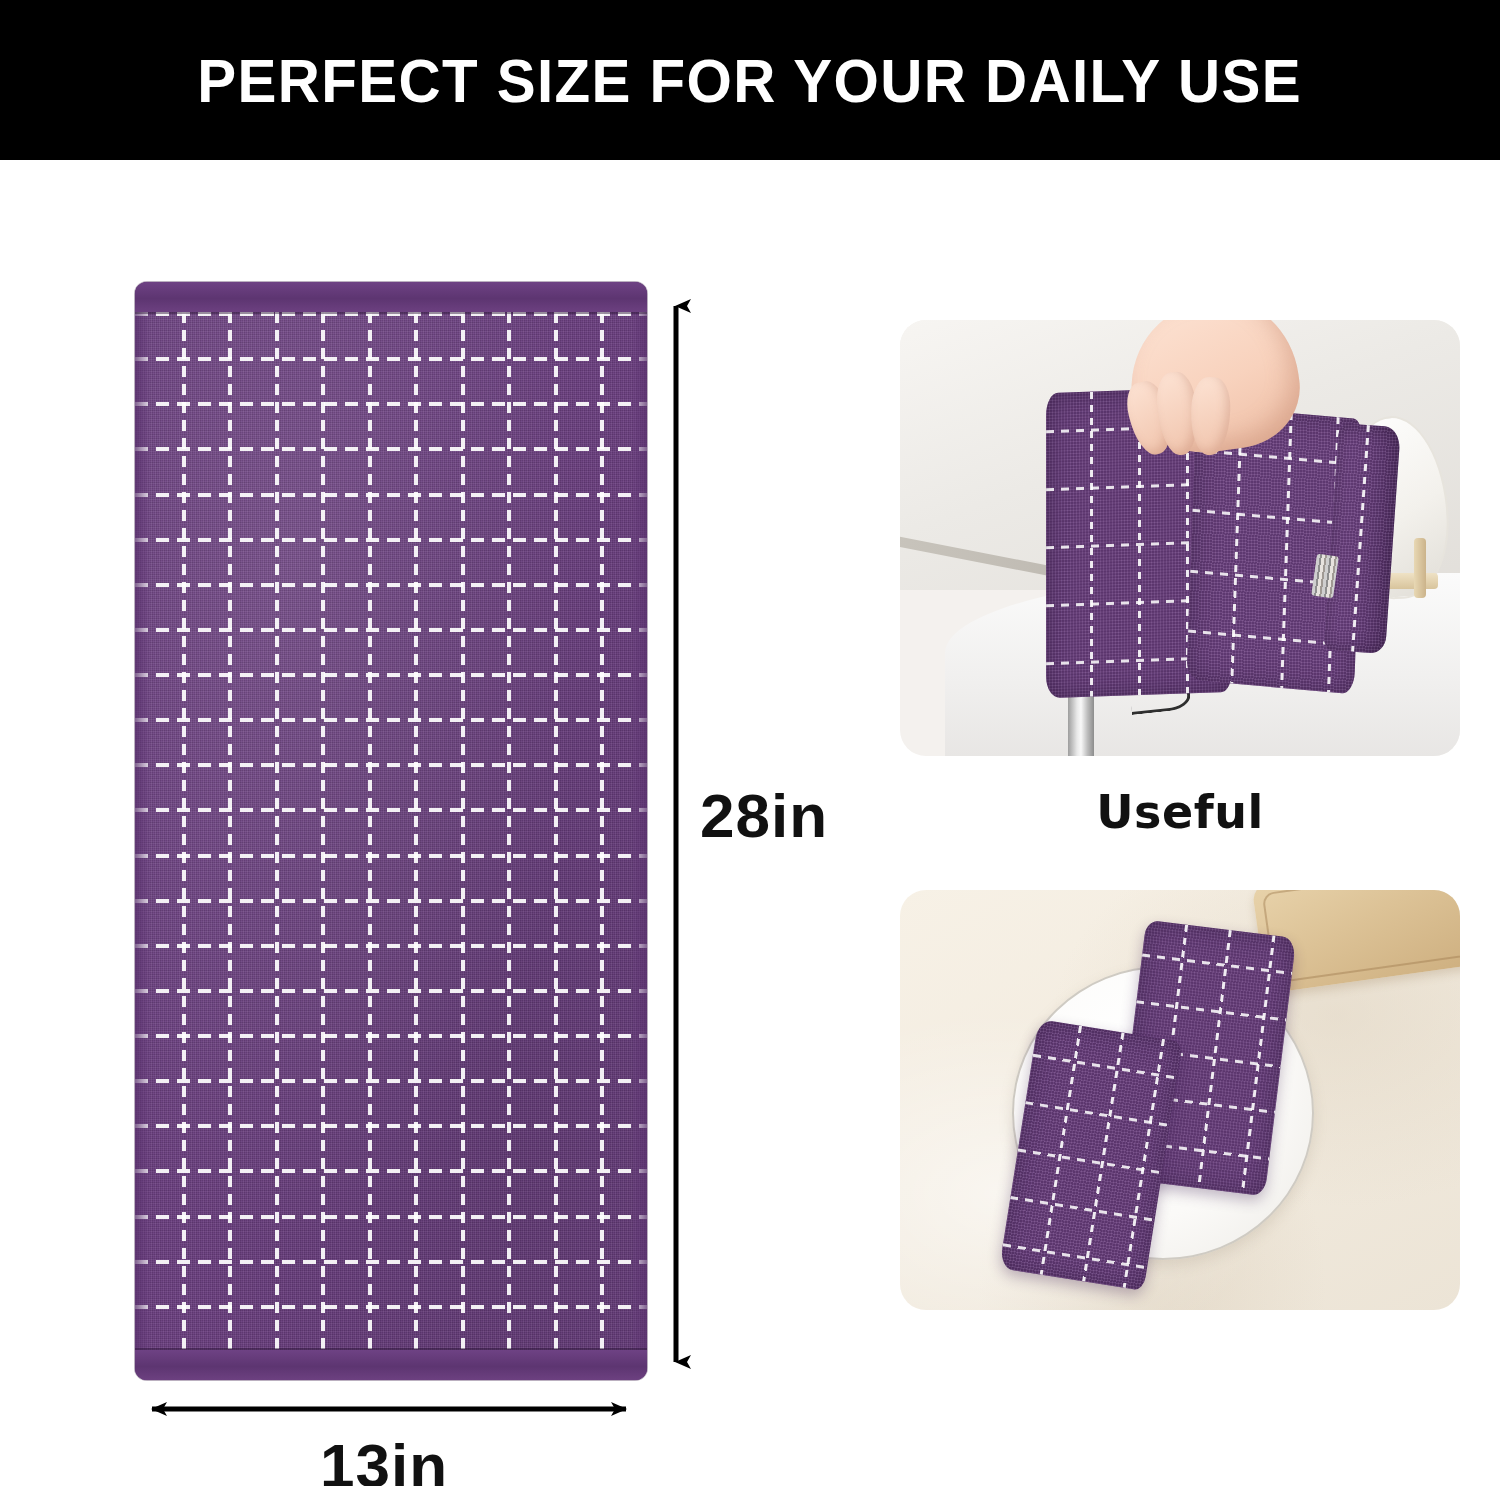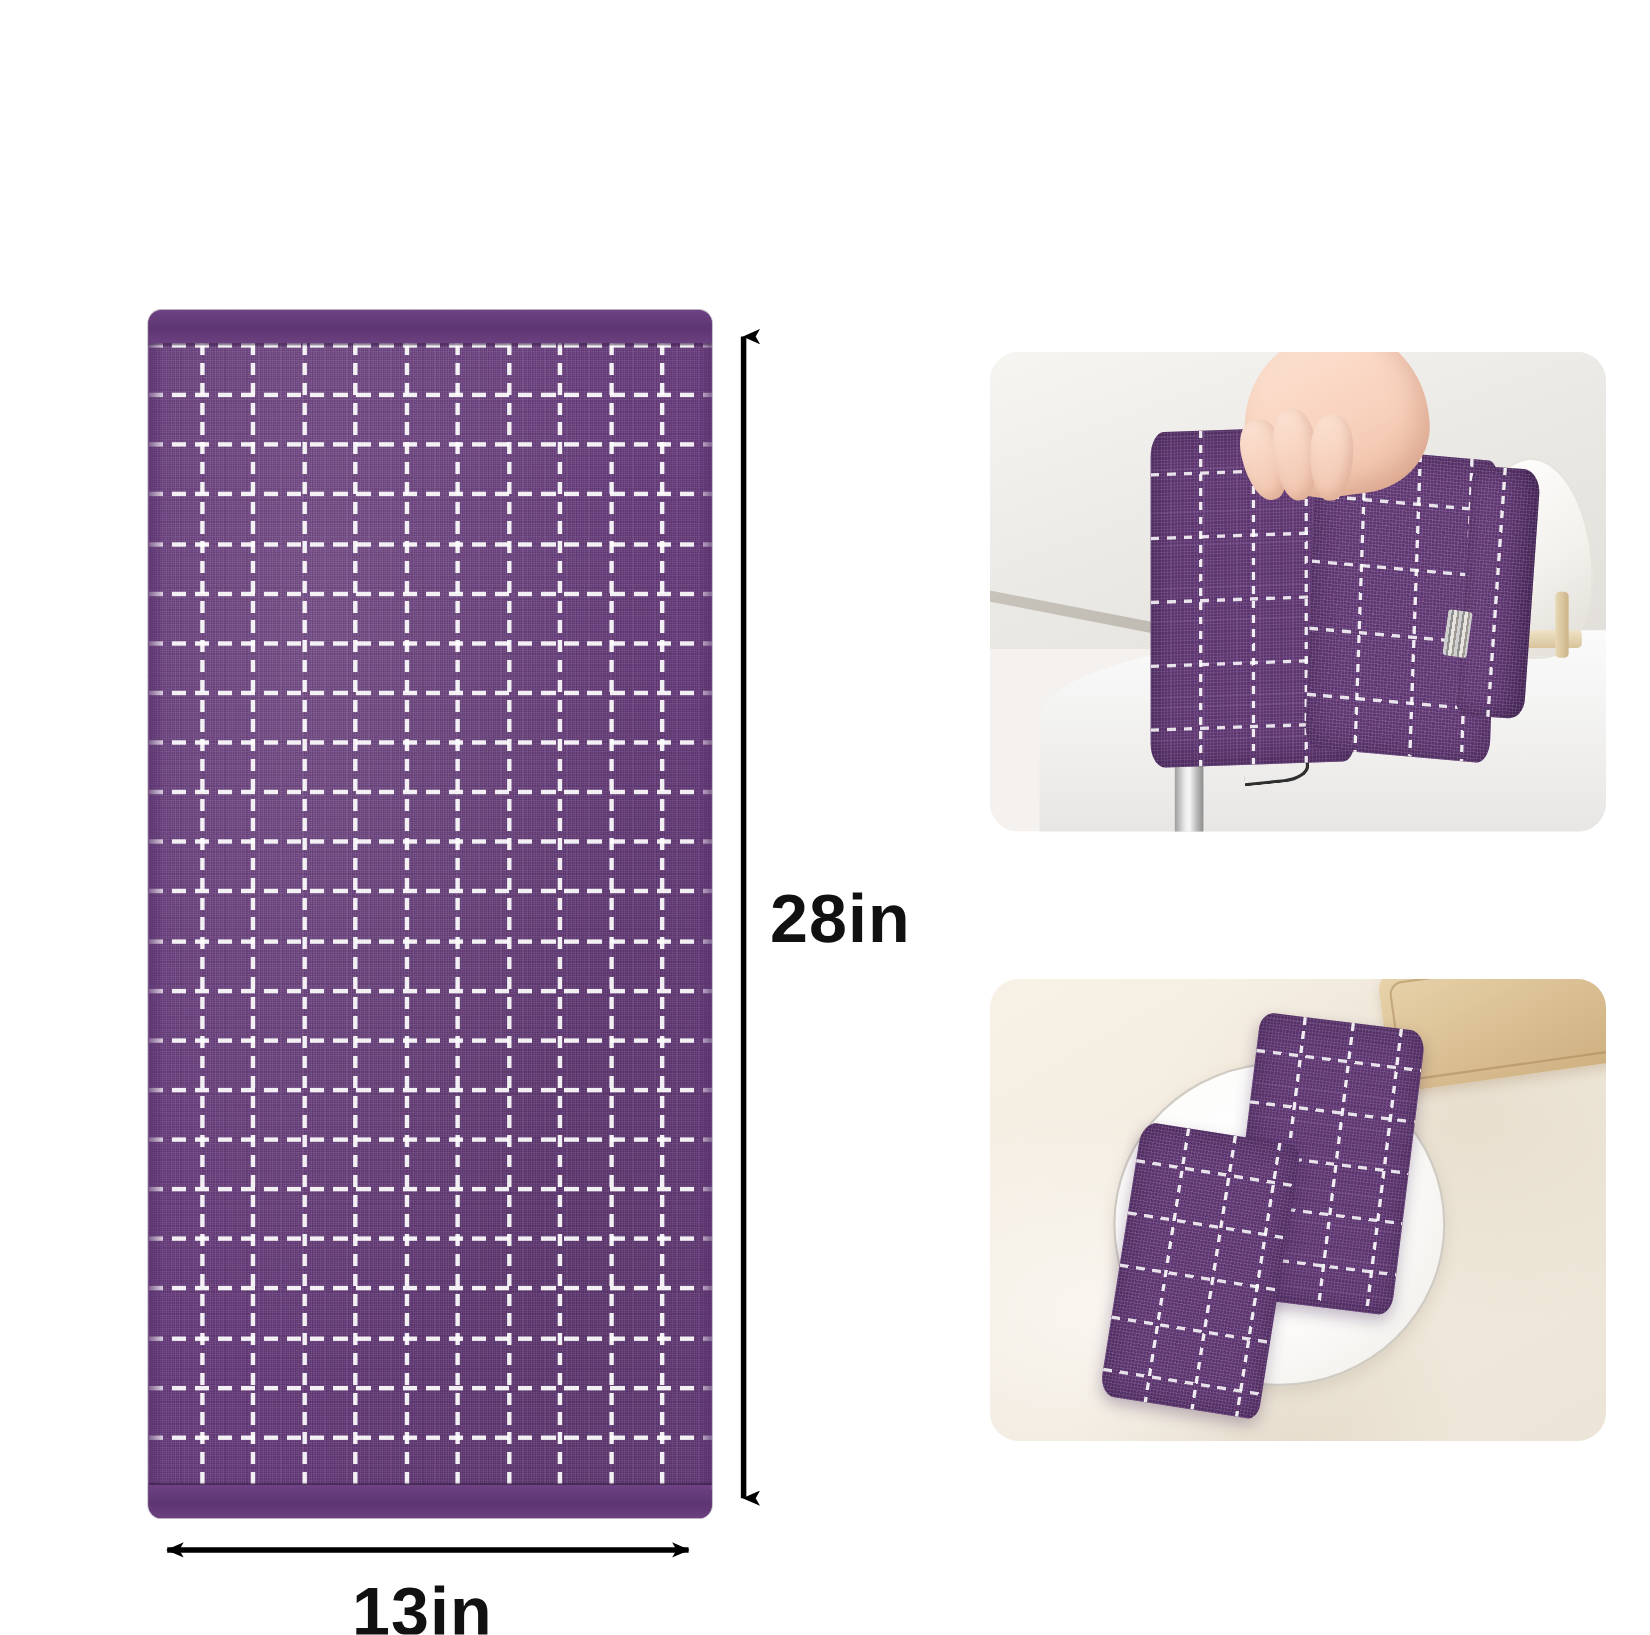--- a/index.html
+++ b/index.html
@@ -140,21 +140,20 @@
     color: #111111;
     font-family: "Liberation Sans", sans-serif;
     font-weight: 700;
     font-size: 62px;
     letter-spacing: 1px;
     white-space: nowrap;
   }
   .dim-label.vertical {
     left: 700px;
     top: 620px;
-    margin-top: 20px;
   }
   .dim-label.horizontal {
     left: 320px;
     top: 1270px;
   }
 
   
   .photo-col {
     position: absolute;
     left: 880px; top: 160px;
@@ -363,20 +362,23 @@
     width: 27%; height: 62%;
     border-radius: 12px 14px 12px 10px / 16px 20px 18px 16px;
     transform: rotate(7deg);
   }
 </style>
 </head>
 <body>
 
 <div id="stage">
 
+  <div class="banner">
+    <div class="banner-title">PERFECT SIZE FOR YOUR DAILY USE</div>
+  </div>
 
   <div class="towel-panel">
 
     <div class="towel">
       <div class="towel-texture"></div>
 
       <div class="grid-layer" id="gridLayer">
           <div class="vline" style="left: 9.09091%;"></div>
           <div class="vline" style="left: 18.1818%;"></div>
           <div class="vline" style="left: 27.2727%;"></div>
@@ -496,20 +498,21 @@
 
         <div class="s1-cloth-tab"></div>
 
         <div class="s1-hand"></div>
         <div class="s1-finger" style="left:41%;top:14%;width:7%;height:17%;transform:rotate(-14deg);"></div>
         <div class="s1-finger" style="left:46%;top:12%;width:7%;height:19%;transform:rotate(-6deg);"></div>
         <div class="s1-finger" style="left:52%;top:13%;width:7%;height:18%;transform:rotate(2deg);"></div>
       </div>
     </div>
 
+    <div class="caption useful">Useful</div>
 
     <div class="photo-card bottom">
       <div class="scene2">
         <div class="s2-marble"></div>
 
         <div class="s2-board">
           <div class="s2-board-inner"></div>
         </div>
 
         <div class="s2-plate"></div>

